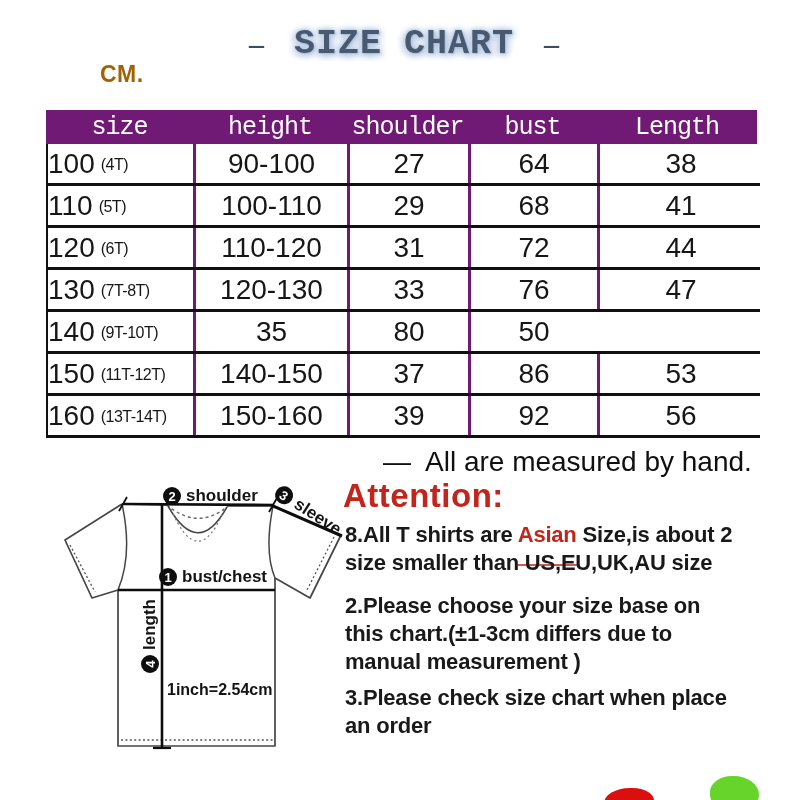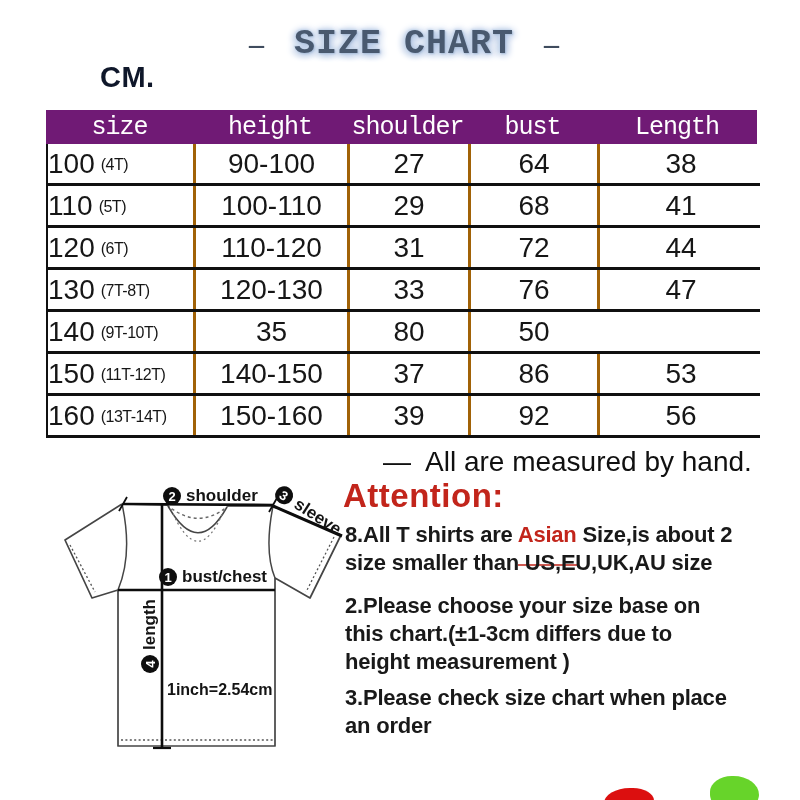--- a/index.html
+++ b/index.html
@@ -20,41 +20,41 @@
     font-size:30px; color:#3f4c5e; line-height:1;
   }
   .title-text{
     font-family:Liberation Mono, monospace; font-weight:bold;
     font-size:35px; letter-spacing:1px; color:#49596f;
     text-shadow: 1px 1px 2px #a9bdd8, -1px -1px 2px #c9d8ec,
                  0 0 9px #b7c9e6, 3px 2px 7px #b7c9e6, -3px 2px 7px #c2d2e8;
   }
   .unit-label{
     position:absolute; left:100px; top:61px;
-    font-size:29px; font-weight:bold; letter-spacing:0.5px; color:#0f172a;
+    font-size:23px; font-weight:bold; letter-spacing:0.5px; color:#a16207;
   }
 
   
   .size-table{ position:absolute; left:46px; top:110px; width:714px; }
   .thead{
     width:711px; height:34px; background:#701a75;
     display:grid; grid-template-columns:147px 154px 121px 129px 160px;
     align-items:center;
   }
   .thead .hcell{
     text-align:center; color:#ffffff;
     font-family:"Liberation Mono", monospace; font-size:25px; letter-spacing:-1px;
   }
   .tbody{ border-left:2px solid #101010; }
   .trow{
     display:grid; grid-template-columns:145px 154px 121px 129px 165px;
     height:42px; border-bottom:3px solid #101010; align-items:center;
   }
   .tcell{ text-align:center; font-size:28px; color:#161616; }
-  .tcell.bordered{ border-left:3px solid #a16207; height:100%;
+  .tcell.bordered{ border-left:3px solid #701a75; height:100%;
     display:flex; align-items:center; justify-content:center; }
   .size-cell{ text-align:left; display:flex; align-items:center; }
   .size-main{ font-size:28px; }
   .size-age{ font-size:16px; letter-spacing:-0.5px; margin-left:6px; padding-top:2px; }
 
   
   .measured-note{
     position:absolute; left:383px; top:446px;
     display:flex; align-items:center; font-size:28px; color:#101010;
   }
@@ -259,21 +259,21 @@
 <div class="attention-heading">Attention:</div>
 
 <div class="note note-1">
   <div><span>8.All T shirts are </span><span class="asian-highlight">Asian</span><span> Size,is about 2</span></div>
   <div>size smaller than US,EU,UK,AU size</div>
 </div>
 
 <div class="note note-2">
   <div>2.Please choose your size base on</div>
   <div>this chart.(±1-3cm differs due to</div>
-  <div>height measurement )</div>
+  <div>manual measurement )</div>
 </div>
 
 <div class="note note-3">
   <div>3.Please check size chart when place</div>
   <div>an order</div>
 </div>
 
 <div class="red-blob"></div>
 <div class="green-blob"></div>
 

